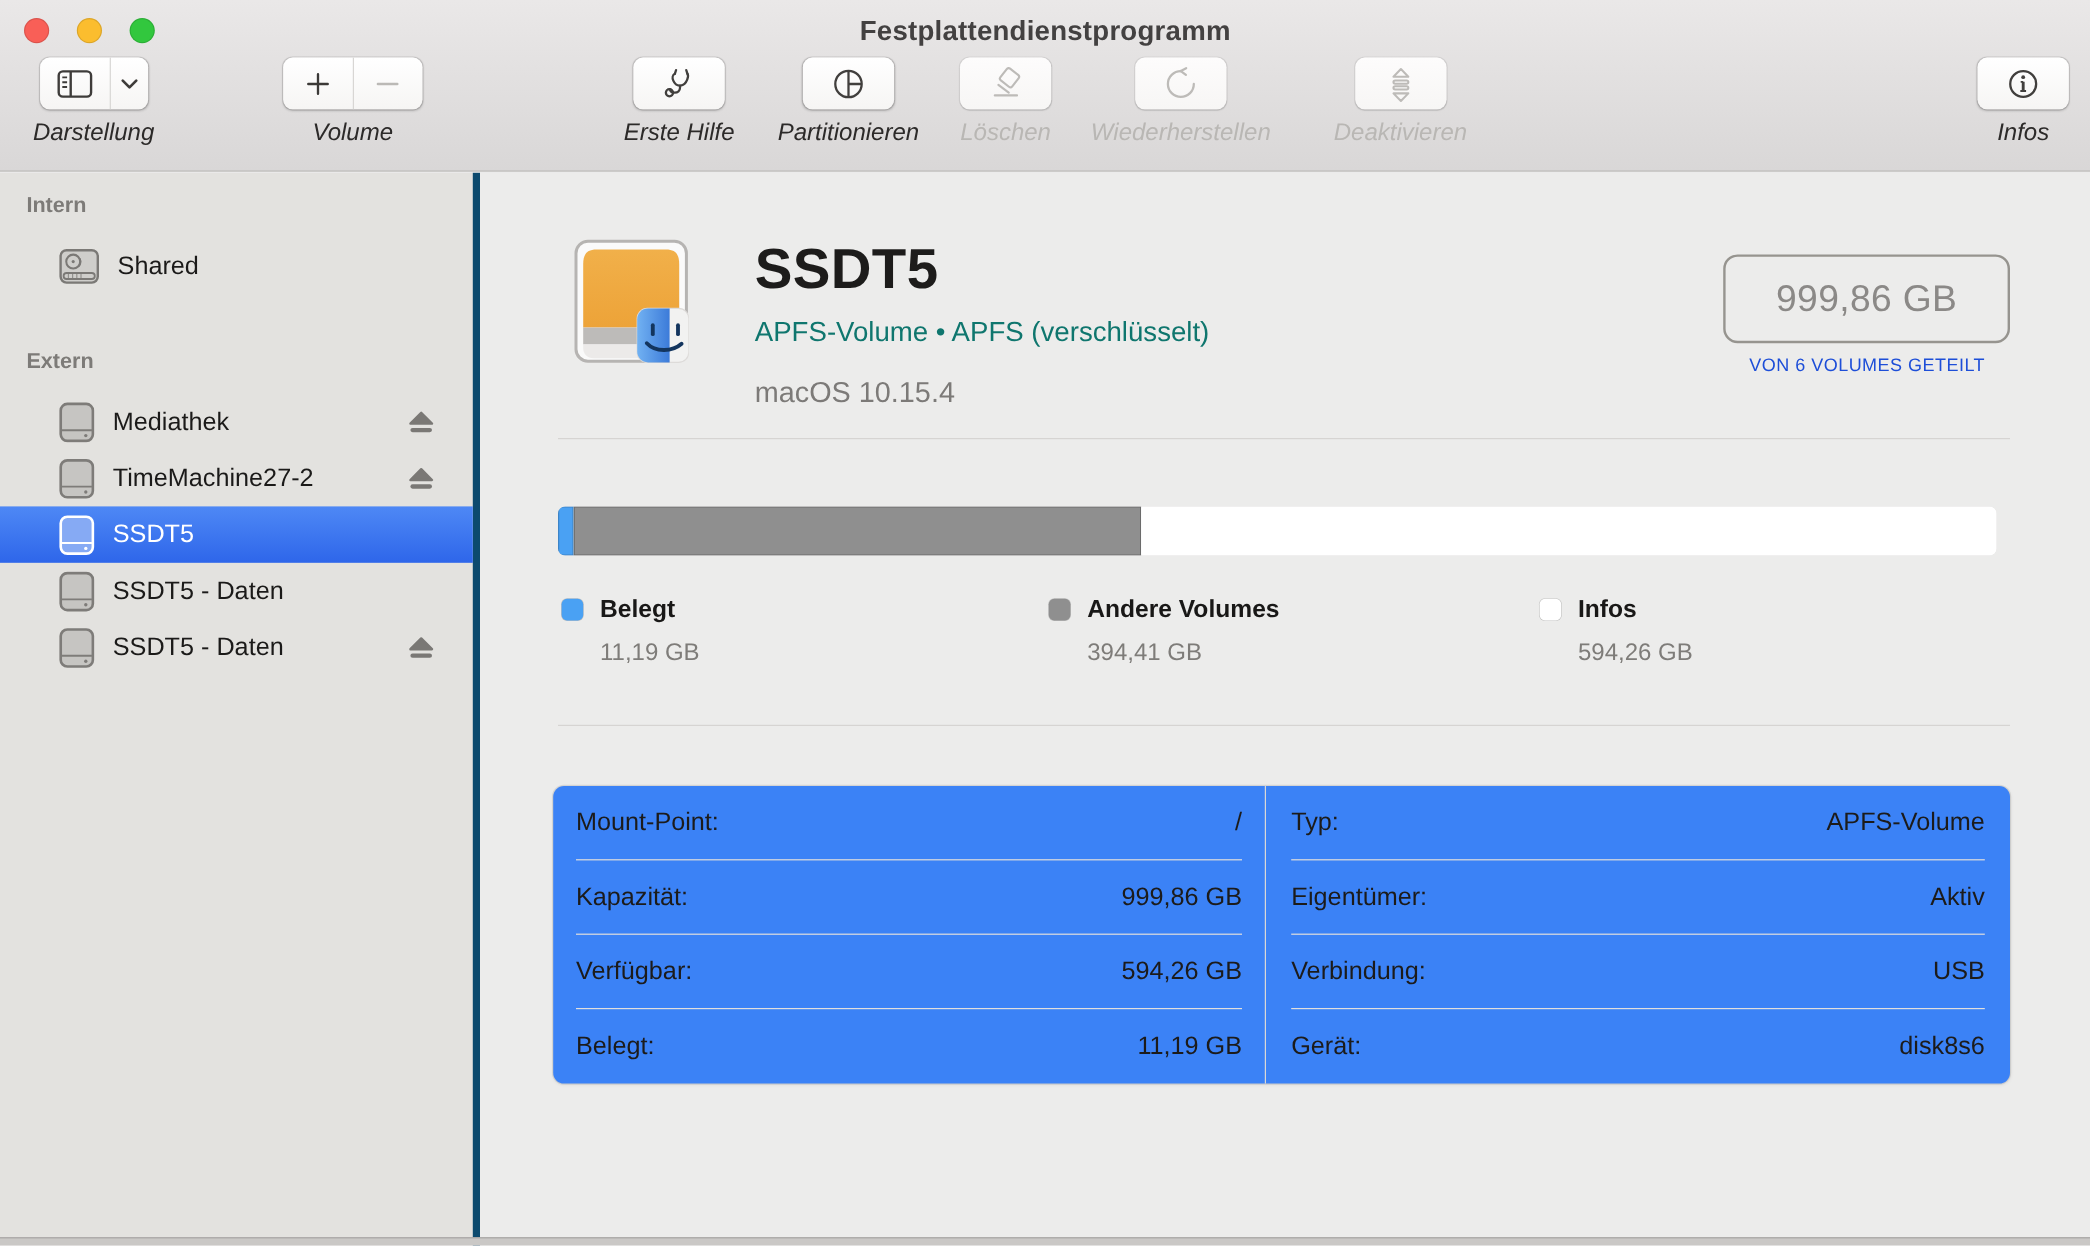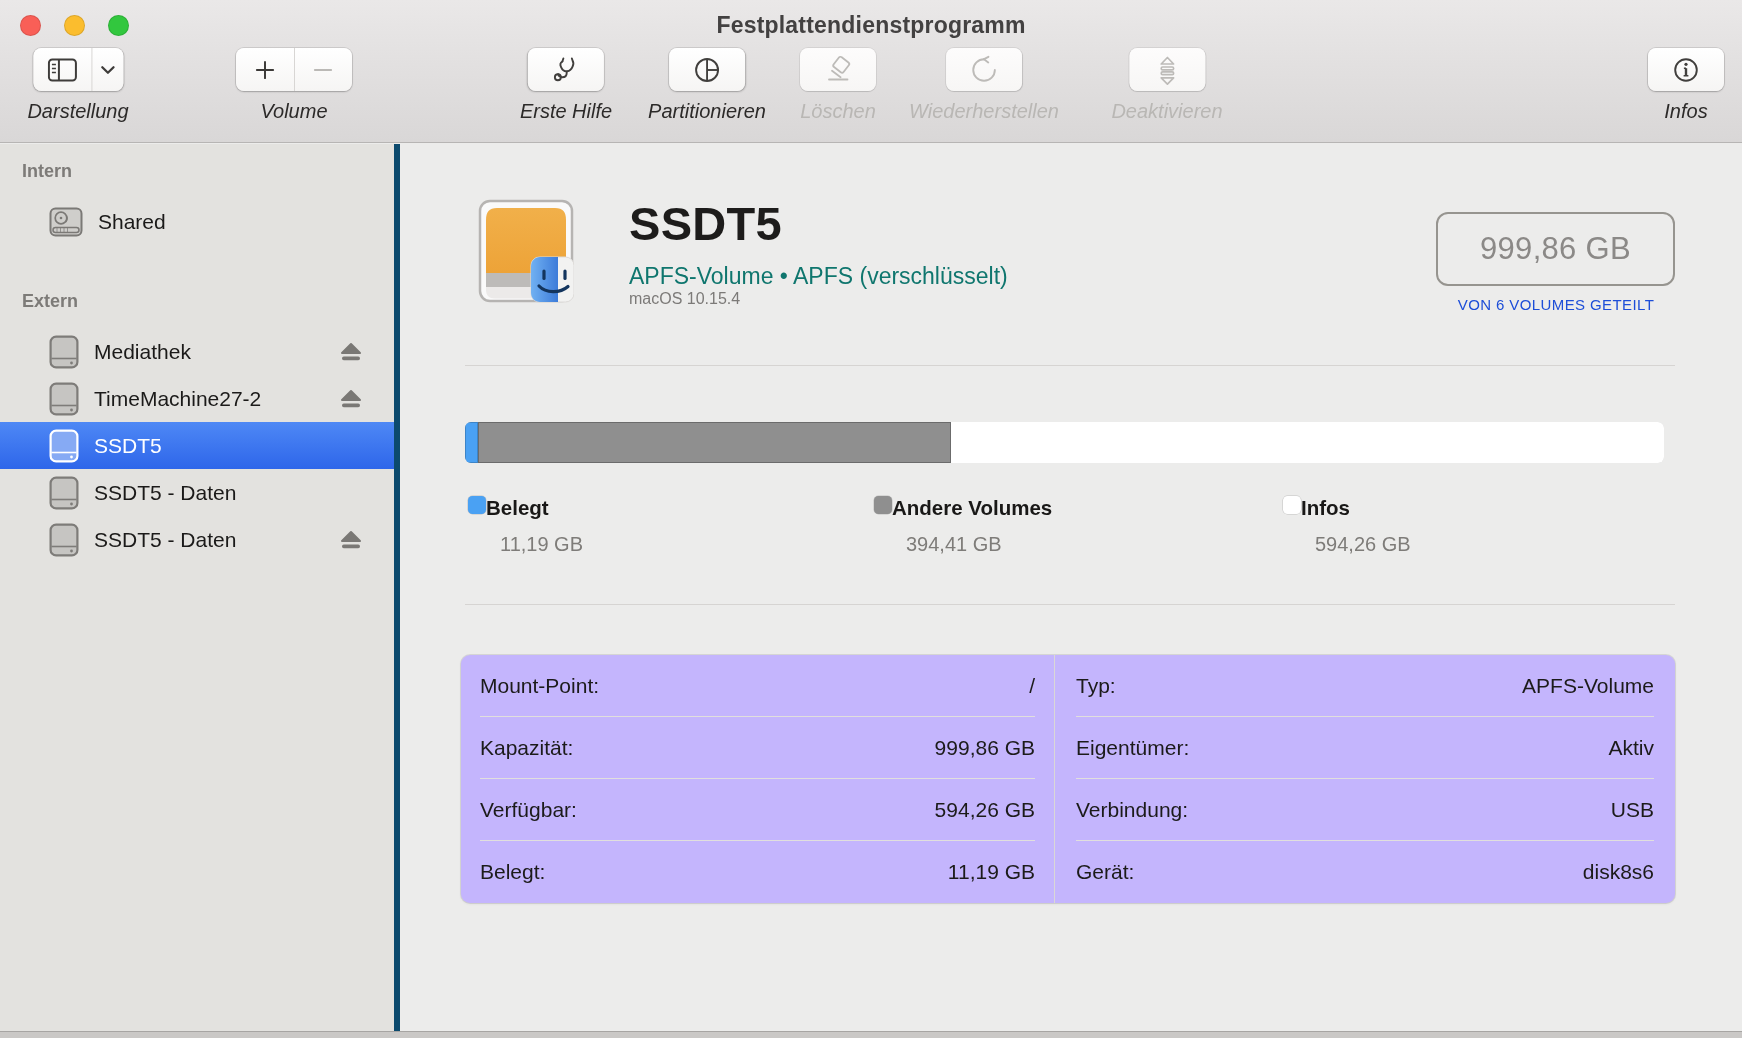--- a/index.html
+++ b/index.html
@@ -67,21 +67,21 @@
   .srow.selected svg .detail{stroke:#ffffff;}
   .srow.selected svg .dotd{fill:#ffffff;}
   .eject{position:absolute;right:31px;top:50%;transform:translateY(-50%);line-height:0;}
 
   
   .main{position:relative;flex:1;background:#ececeb;}
   .vol-icon{position:absolute;left:78px;top:51px;line-height:0;}
   .vol-text{position:absolute;left:229px;top:54px;}
   .vol-name{margin:0;font-size:47px;font-weight:700;color:#1d1c1b;letter-spacing:.3px;line-height:52px;}
   .vol-sub{margin-top:13px;font-size:23px;color:#0f766e;white-space:nowrap;}
-  .vol-os{margin-top:0;font-size:16px;color:#7c7a78;}
+  .vol-os{margin-top:24px;font-size:24px;color:#7c7a78;}
   .size-box{
     position:absolute;left:1036px;top:68px;width:239px;height:74px;box-sizing:border-box;
     border:2px solid #96948f;border-radius:12px;
     display:flex;align-items:center;justify-content:center;
     font-size:31px;color:#8b8987;letter-spacing:.3px;
   }
   .size-caption{
     position:absolute;left:1021px;top:152px;width:270px;text-align:center;
     font-size:15px;color:#1d4ed8;letter-spacing:.4px;white-space:nowrap;
   }
@@ -96,28 +96,28 @@
   }
   .seg-fill{height:100%;}
   .seg-fill.s0{box-shadow:inset 0 0 0 1px rgba(0,0,0,.18);}
   .seg-fill.s1{box-shadow:inset 0 0 0 1px rgba(0,0,0,.25);}
 
   .legend{position:absolute;left:65px;top:352px;width:1199px;height:110px;}
   .legend-item{position:absolute;top:0;}
   .legend-item.l0{left:3px;}
   .legend-item.l1{left:409px;}
   .legend-item.l2{left:818px;}
-  .li-head{display:flex;align-items:flex-start;}
+  .li-head{display:flex;align-items:center;gap:14px;}
   .swatch{width:18px;height:18px;border-radius:4.5px;flex:none;box-shadow:0 0 0 .5px rgba(0,0,0,.18);}
   .li-name{font-size:20.5px;font-weight:700;color:#191817;white-space:nowrap;}
   .li-value{margin:13px 0 0 32px;font-size:20px;color:#7e7c79;white-space:nowrap;}
 
   .card{
     position:absolute;left:61px;top:511px;width:1214px;height:248px;
-    background:#c4b5fd;border-radius:9px;
+    background:#3b82f6;border-radius:9px;
     box-shadow:0 0 0 1px rgba(0,0,0,.085),0 1px 3px rgba(0,0,0,.07);
     display:flex;
   }
   .dcol{width:593px;box-sizing:border-box;}
   .dcol.right{flex:1;border-left:1px solid #dad8d6;}
   .drow{
     height:62px;margin:0 19px;box-sizing:border-box;
     display:flex;align-items:center;justify-content:space-between;
     border-bottom:1px solid #e1dfdd;font-size:21px;color:#1c1b1a;
   }

